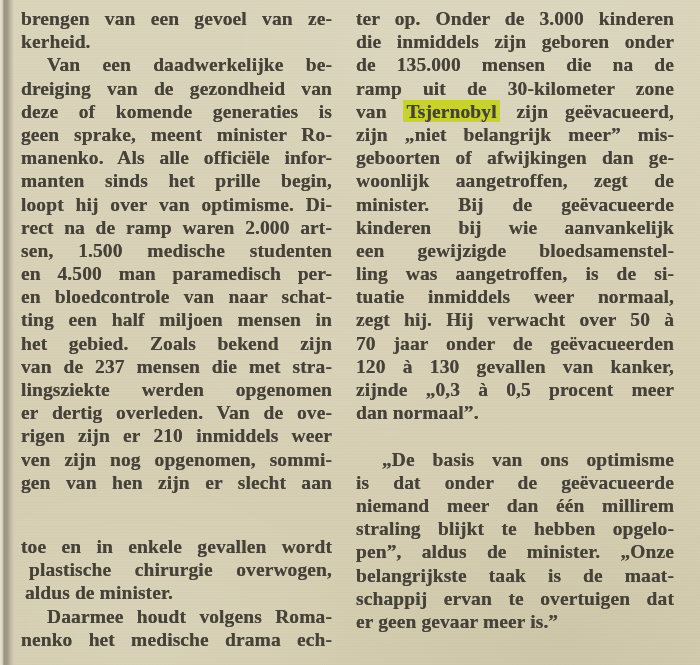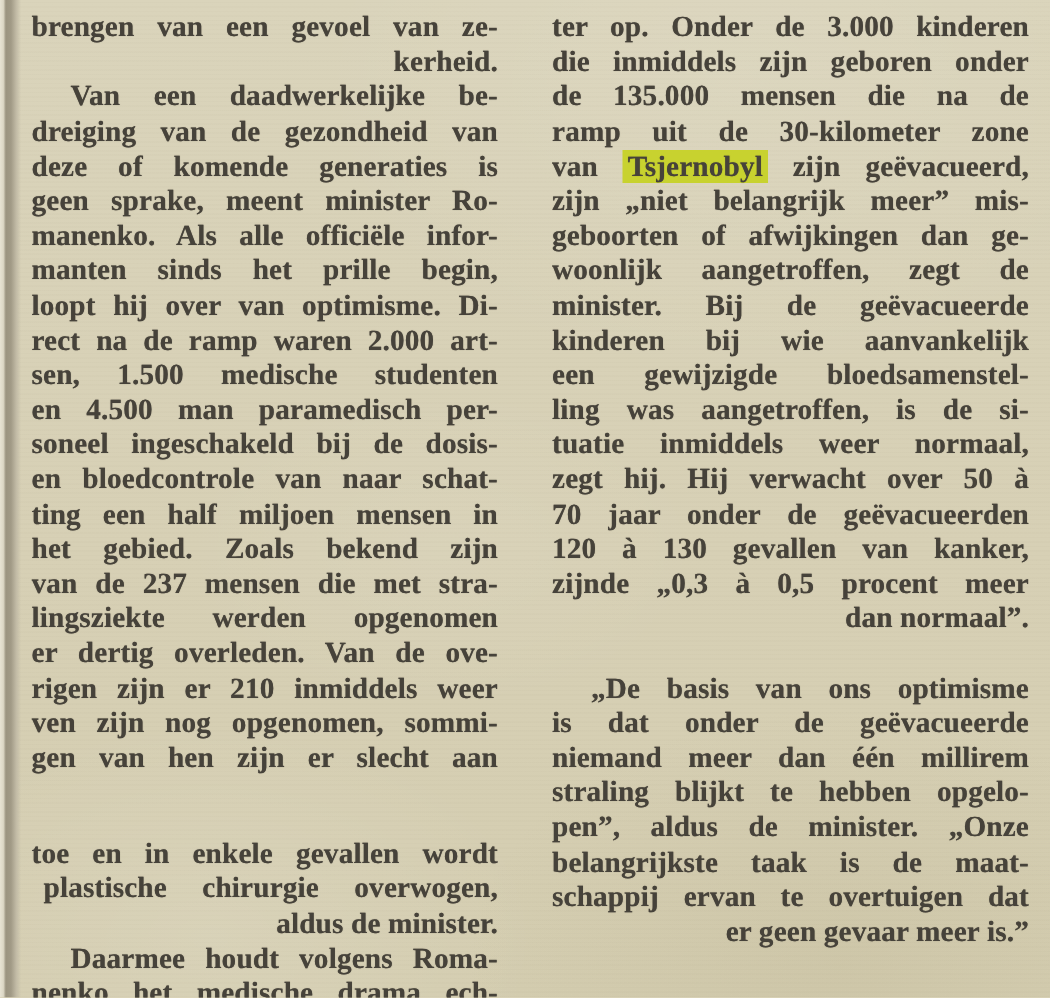--- a/index.html
+++ b/index.html
@@ -29,31 +29,31 @@
   }
   .edge-left {
     position: absolute; left: 0; top: 0; width: 14px; height: 665px;
     background: linear-gradient(90deg,
       #e7e3d3 0%, #dcd7c5 16%,
       #9b9480 28%, var(--edge) 52%,
       #c2bba6 78%, rgba(217,210,183,0) 100%);
   }
   .col { position: absolute; top: 7px; font-weight: bold; }
   .col-left  { left: 21px;  width: 311px; }
-  .col-right { left: 368px; width: 318px; }
+  .col-right { left: 356px; width: 318px; }
   .ln {
     height: 23.2px; line-height: 23.2px;
     font-size: 19.5px;
     letter-spacing: 0.1px;
     overflow: hidden;
     white-space: normal;
     text-shadow: 0 0 0.5px rgba(70,64,54,0.75);
   }
   .j { text-align: justify; text-align-last: justify; }
-  .last { text-align: right; }
+  .last { text-align: left; }
   .ind { text-indent: 26px; }
   .sh8 { text-indent: 8px; }
   .sh4 { text-indent: 4px; }
   .sp { height: 23.2px; }
   .blot { position: relative; margin-top: 41px; }
   .blot::before {
     content: ""; position: absolute; left: -9px; top: 11px;
     width: 5px; height: 6px; background: var(--ink);
     border-radius: 60% 40% 50% 50%; opacity: 0.85;
   }
@@ -75,21 +75,20 @@
     <div class="ln j ind">Van een daadwerkelijke be-</div>
     <div class="ln j">dreiging van de gezondheid van</div>
     <div class="ln j">deze of komende generaties is</div>
     <div class="ln j">geen sprake, meent minister Ro-</div>
     <div class="ln j">manenko. Als alle officiële infor-</div>
     <div class="ln j">manten sinds het prille begin,</div>
     <div class="ln j">loopt hij over van optimisme. Di-</div>
     <div class="ln j">rect na de ramp waren 2.000 art-</div>
     <div class="ln j">sen, 1.500 medische studenten</div>
     <div class="ln j">en 4.500 man paramedisch per-</div>
-    <div class="ln j">soneel ingeschakeld bij de dosis-</div>
     <div class="ln j">en bloedcontrole van naar schat-</div>
     <div class="ln j">ting een half miljoen mensen in</div>
     <div class="ln j">het gebied. Zoals bekend zijn</div>
     <div class="ln j">van de 237 mensen die met stra-</div>
     <div class="ln j">lingsziekte werden opgenomen</div>
     <div class="ln j">er dertig overleden. Van de ove-</div>
     <div class="ln j">rigen zijn er 210 inmiddels weer</div>
     <div class="ln j">ven zijn nog opgenomen, sommi-</div>
     <div class="ln j">gen van hen zijn er slecht aan</div>
     <div class="ln j blot">toe en in enkele gevallen wordt</div>

